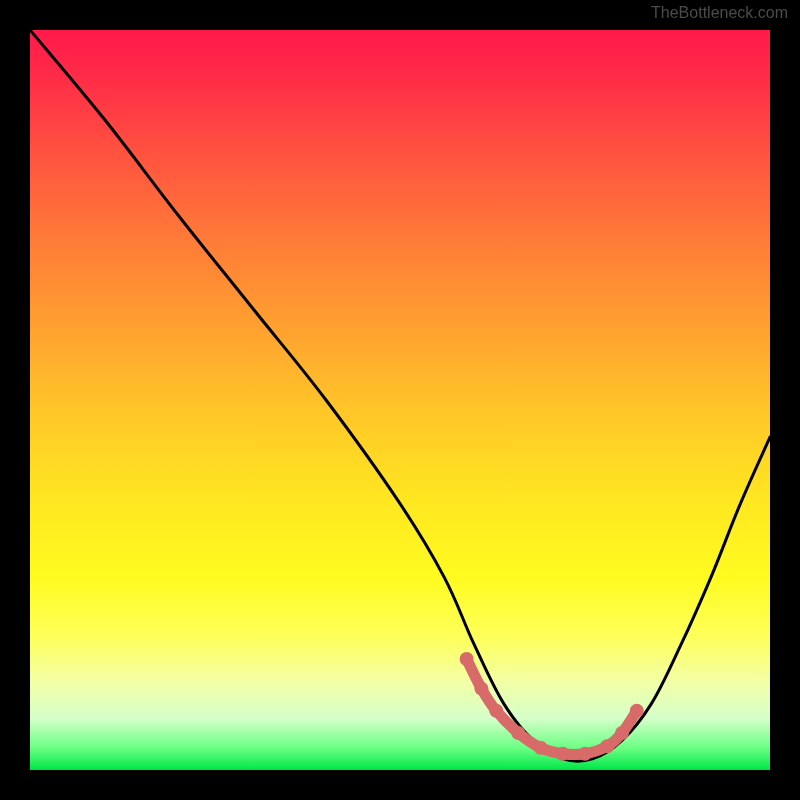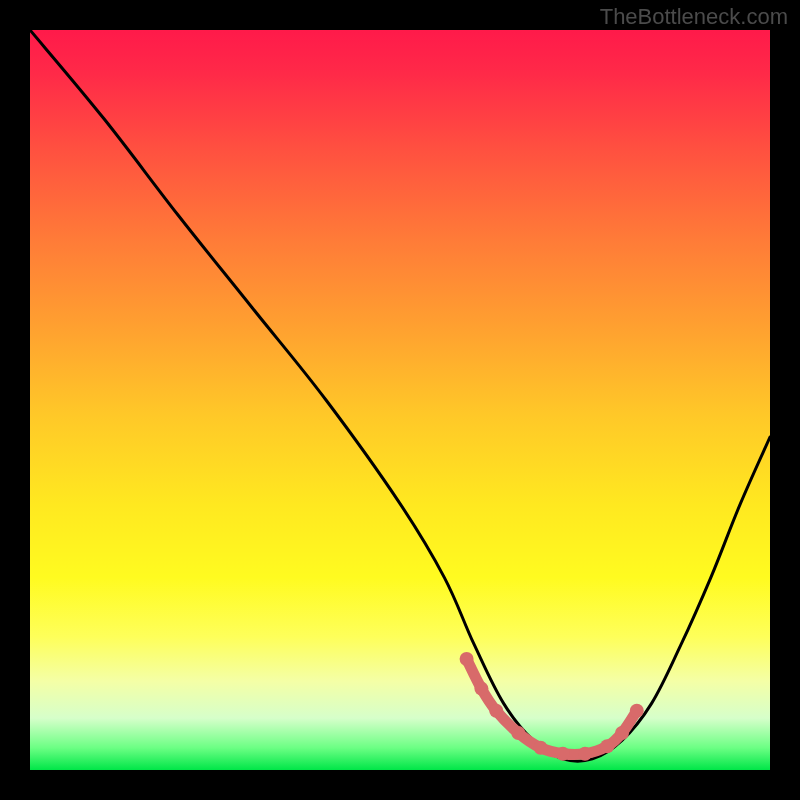--- a/index.html
+++ b/index.html
@@ -9,21 +9,21 @@
     background: #000;
     font-family: Arial, Helvetica, sans-serif;
     position: relative;
     overflow: hidden;
   }
   .watermark {
     position: absolute;
     top: 4px;
     right: 12px;
     color: #4b4b4b;
-    font-size: 22px;
+    font-size: 16px;
     font-weight: 500;
     z-index: 10;
   }
   .plot-wrap {
     position: absolute;
     left: 30px;
     top: 30px;
     width: 740px;
     height: 740px;
   }

